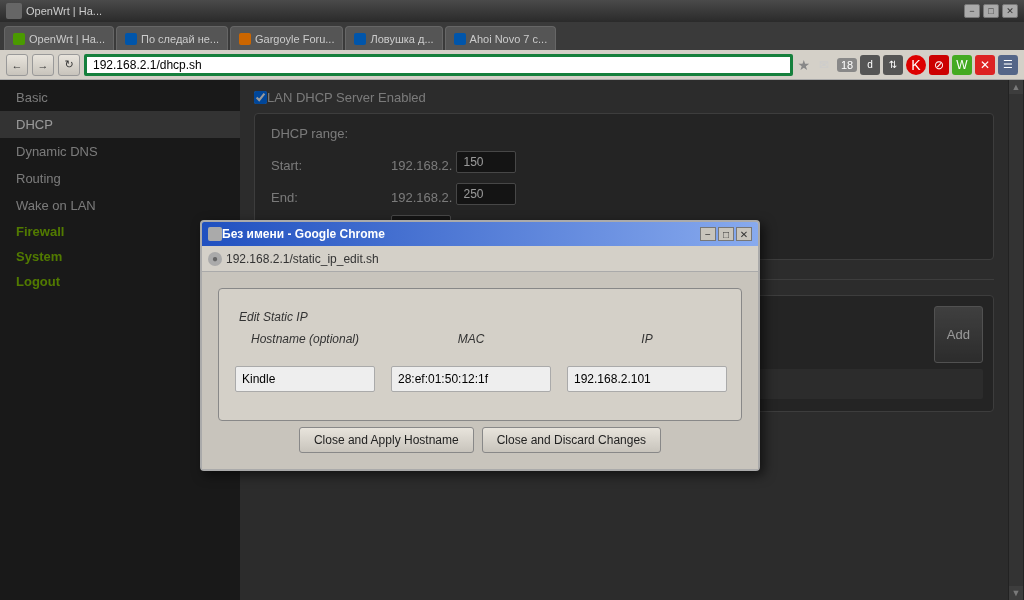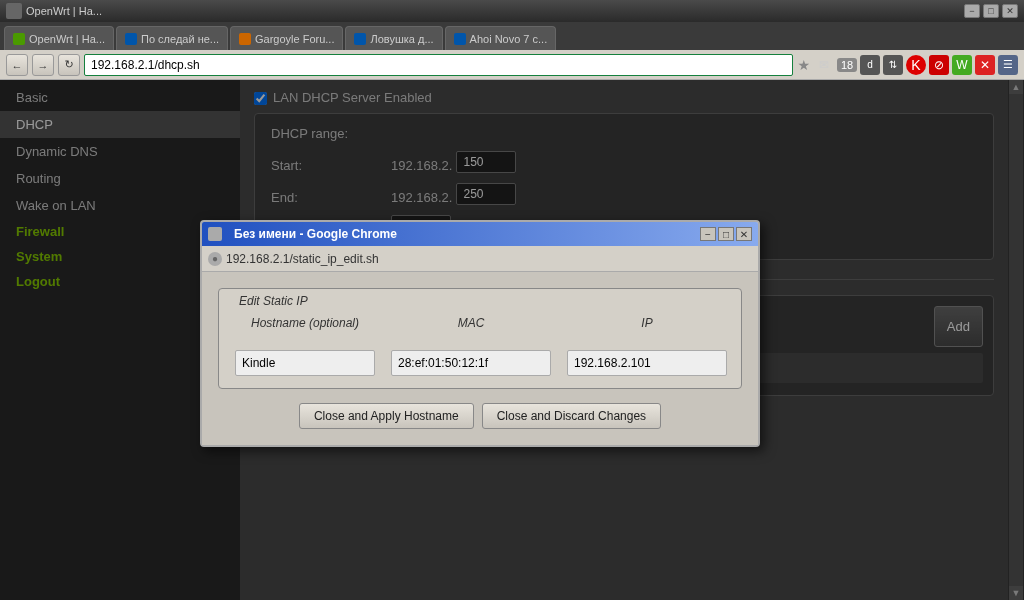--- a/index.html
+++ b/index.html
@@ -109,21 +109,21 @@
       display: flex;
       align-items: center;
       justify-content: center;
       cursor: pointer;
       font-size: 11px;
       color: #333;
     }
     .address-field {
       flex: 1;
       height: 22px;
-      border: 1px solid #15803d;
+      border: 3px solid #15803d;
       background: white;
       padding: 0 6px;
       font-size: 12px;
       border-radius: 2px;
     }
     .star-btn {
       font-size: 14px;
       color: #888;
       cursor: pointer;
     }
@@ -302,21 +302,21 @@
       height: 24px;
       display: flex;
       align-items: center;
       justify-content: space-between;
       padding: 0 6px;
       border-radius: 2px 2px 0 0;
     }
     .dialog-title-left {
       display: flex;
       align-items: center;
-      gap: 12px;
+      gap: 0;
     }
     .dialog-title-icon {
       width: 14px;
       height: 14px;
       background: #aaa;
       border-radius: 2px;
     }
     .dialog-title-text {
       color: white;
       font-size: 12px;
@@ -364,22 +364,22 @@
     }
 
     .dialog-body {
       background: #c8c4bc;
       padding: 16px;
     }
 
     .fieldset-box {
       border: 1px solid #888;
       border-radius: 4px;
-      padding: 4px 16px;
-      margin-bottom: 14px;
+      padding: 20px 16px;
+      margin-bottom: 6px;
       background: #d4d0c8;
     }
     .fieldset-legend {
       font-size: 12px;
       color: #333;
       padding: 0 4px;
       font-style: italic;
     }
 
     .fields-row {
@@ -434,21 +434,21 @@
       padding: 4px 6px;
       background: #4a4a4a;
       border-radius: 2px;
       margin-bottom: 2px;
     }
     .static-row-text {
       color: #ddd;
       font-size: 13px;
     }
     .add-btn {
-      padding: 12px 12px;
+      padding: 20px 12px;
       background: linear-gradient(to bottom, #6a6a6a, #4a4a4a);
       border: 1px solid #888;
       color: #fff;
       font-size: 13px;
       border-radius: 3px;
       cursor: pointer;
     }
     .edit-btn, .remove-btn {
       padding: 3px 10px;
       font-size: 12px;
@@ -461,22 +461,21 @@
 
     .dhcp-enabled-row {
       display: flex;
       align-items: center;
       margin-bottom: 8px;
     }
     .checkbox-label {
       color: #ccc;
       font-size: 13px;
       display: flex;
-      align-items: flex-end;
-      gap: 6px;
+      align-items: center;
     }
   </style>
 </head>
 <body>
 
 <div class="title-bar">
   <div class="title-bar-left">
     <div class="title-bar-icon"></div>
     <span style="color:#ccc;font-size:11px;">OpenWrt | Ha...</span>
   </div>

